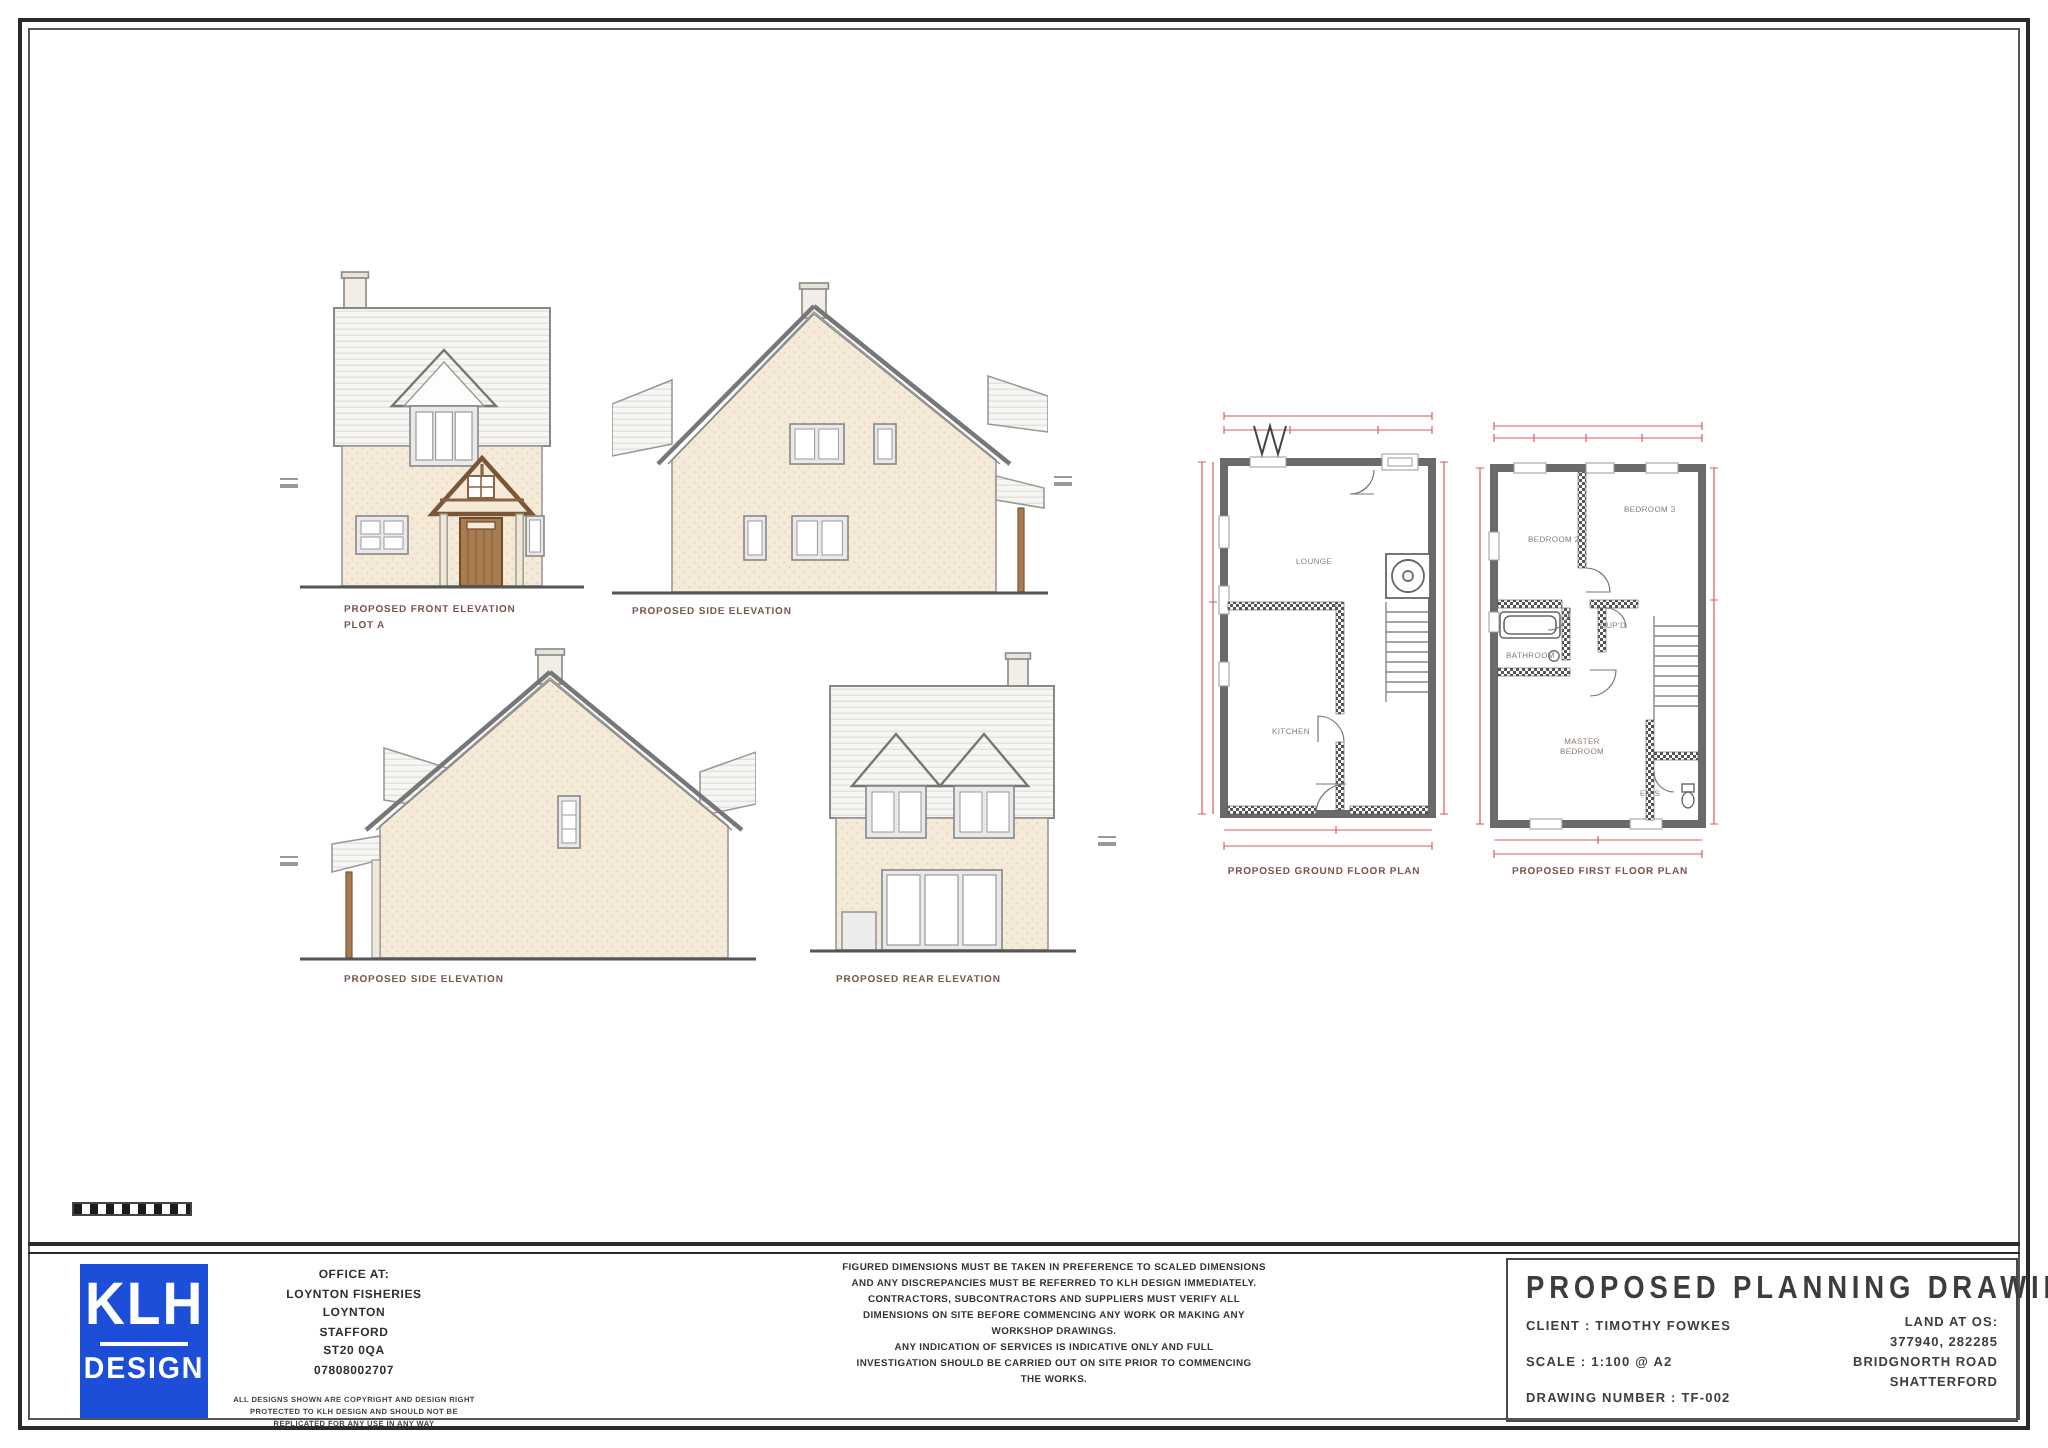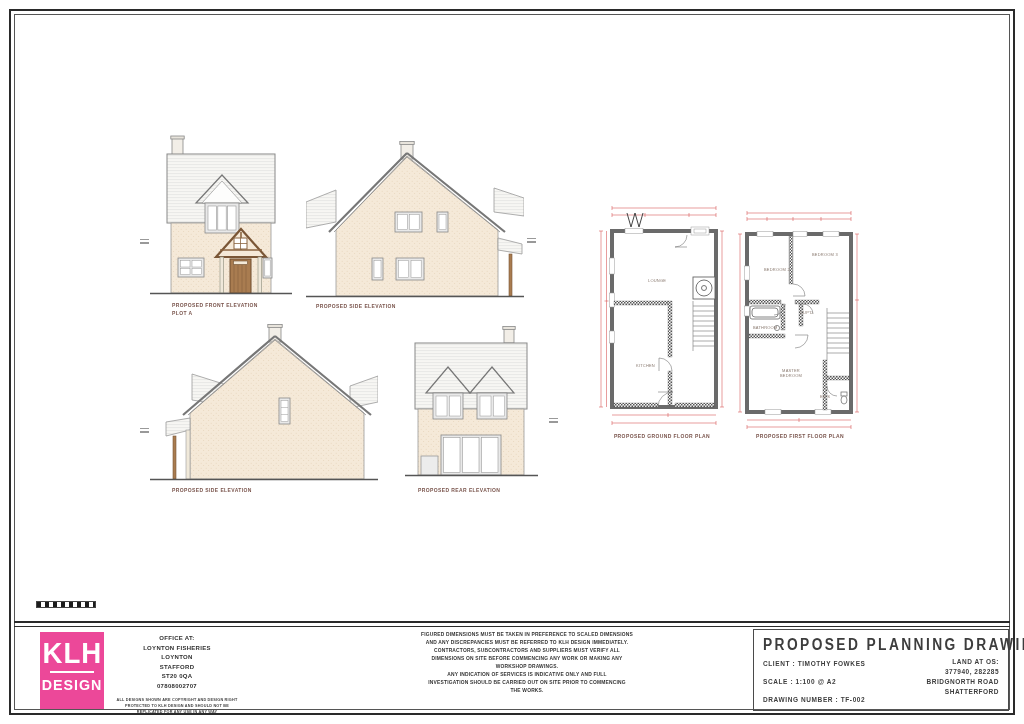--- a/index.html
+++ b/index.html
@@ -12,21 +12,21 @@
   .cap.center{text-align:center;}
   .room{position:absolute;font-size:4px;color:#8a7a70;letter-spacing:.2px;line-height:1.3;text-align:center;transform-origin:left top;}
   .lvl{position:absolute;width:9px;height:6px;}
   .lvl:before,.lvl:after{content:"";position:absolute;left:0;width:9px;height:1.2px;background:#999;}
   .lvl:before{top:0;} .lvl:after{top:3.4px;}
   .rule-thick{position:absolute;left:14px;right:14px;height:2px;background:#2a2a2a;}
   .rule-thin{position:absolute;left:14px;right:14px;height:1px;background:#2a2a2a;}
   .scalebar{position:absolute;left:36px;top:601px;width:58px;height:4.5px;border:1px solid #444;
             background:repeating-linear-gradient(90deg,#1c1c1c 0 4px,#fff 4px 8px);}
   
-  .logo{position:absolute;left:40px;top:632px;width:64px;height:77px;background:#ec4899;
+  .logo{position:absolute;left:40px;top:632px;width:64px;height:77px;background:#1d4ed8;
         color:#fff;text-align:center;box-sizing:border-box;padding-top:6px;}
   .logo .l1{font-size:30px;font-weight:bold;letter-spacing:1px;line-height:30px;transform:scaleX(.92);transform-origin:center;}
   .logo .bar{width:44px;height:2px;background:#fff;margin:3px auto 3px;}
   .logo .l2{font-size:15px;font-weight:bold;letter-spacing:1px;transform:scaleX(.95);transform-origin:center;}
   .office{position:absolute;left:110px;top:634px;width:134px;text-align:center;color:#2f2f2f;}
   .office .ln{font-size:6px;font-weight:bold;line-height:1.6;letter-spacing:.3px;}
   .office .cp{font-size:3.8px;font-weight:bold;line-height:1.7;color:#444;margin-top:5px;letter-spacing:.2px;}
   .disclaimer{position:absolute;left:398px;top:631px;width:258px;text-align:center;color:#333;
               font-size:4.9px;font-weight:bold;line-height:1.62;letter-spacing:.2px;}
   .tb-right{position:absolute;left:753px;top:629px;width:256px;height:82px;border:1px solid #4a4a4a;box-sizing:border-box;}

